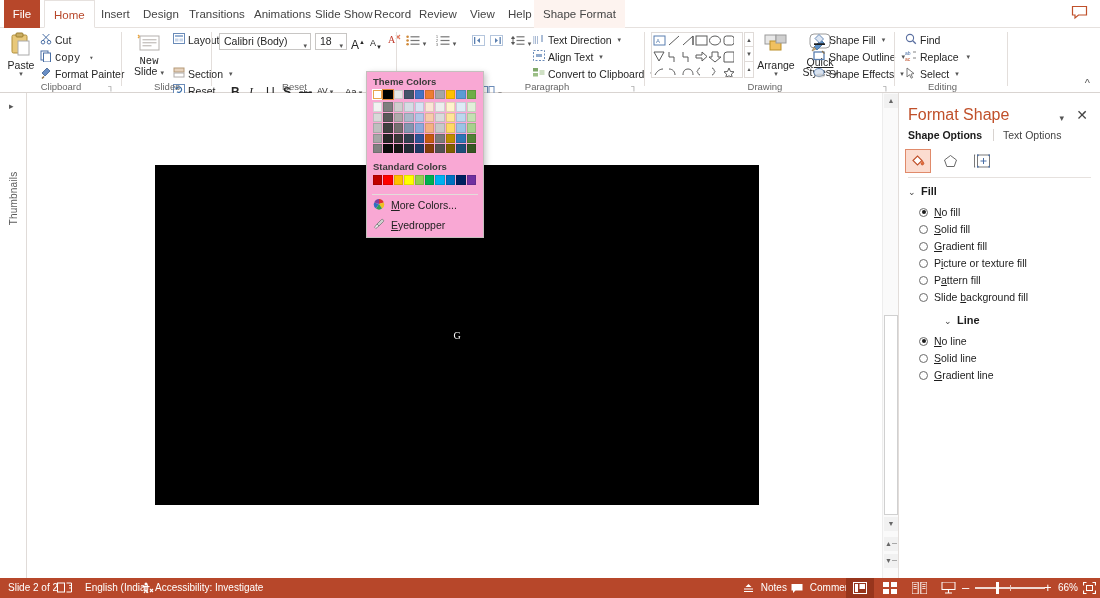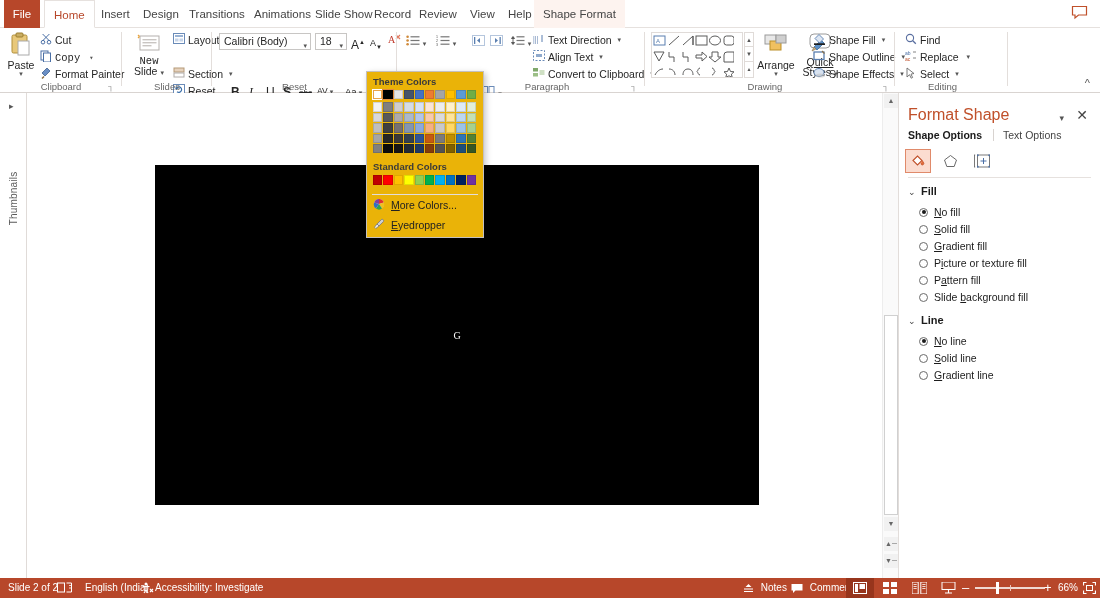--- a/index.html
+++ b/index.html
@@ -61,21 +61,21 @@
     height:17px; line-height:15px; font-size:10.5px; padding-left:4px;
   }
   .combo .arrow { position:absolute; right:3px; top:4px; font-size:7px; color:#555; }
 
   .sqbtn { position:absolute; width:18px; height:18px; text-align:center; line-height:18px; font-size:11px; }
   .sqbtn.sel { background:#fbe2d8; border:1px solid #e8a489; }
 
   
   .colormenu {
     position: absolute; left: 366px; top: 71px; width: 118px;
-    background: #eab308; border: 1px solid #c4c0bd;
+    background: #f9a8d4; border: 1px solid #c4c0bd;
     box-shadow: 2px 2px 6px rgba(0,0,0,.22); z-index: 60;
   }
   .cm-head { font-size:9.5px; font-weight:bold; color:#3a3a3a; padding:4px 0 3px 6px; }
   .cm-grid { padding: 0 6px; }
   .cm-row { display:flex; gap:1px; margin-bottom:1px; }
   .sw { width:9.4px; height:9.4px; border:0.5px solid rgba(0,0,0,.12); }
   .sw.white { border:1px solid #e8a44c; outline:1px solid #fff; }
   .sw.black-sel { outline:1.5px solid #e08a3c; outline-offset:0px; }
   .cm-sep { height:1px; background:#e2ddda; margin:4px 5px 0 5px; }
   .cm-item { display:flex; align-items:center; gap:6px; padding:3px 0 3px 6px; font-size:10.5px; color:#222; }
@@ -711,21 +711,21 @@
     </div>
     <div class="radio-row" style="top:181px;">
       <span class="rd"></span>
         <span>P<u>a</u>ttern fill</span>
     </div>
     <div class="radio-row" style="top:198px;">
       <span class="rd"></span>
         <span>Slide <u>b</u>ackground fill</span>
     </div>
 
-    <div class="sec-head" style="top:221px;">
+    <div class="sec-head" style="top:221px;margin-left:36px;">
       <span class="chev">⌄</span><span>Line</span>
     </div>
     <div class="radio-row" style="top:242px;">
       <span class="rd on"></span>
         <span><u>N</u>o line</span>
     </div>
     <div class="radio-row" style="top:259px;">
       <span class="rd"></span>
         <span><u>S</u>olid line</span>
     </div>

